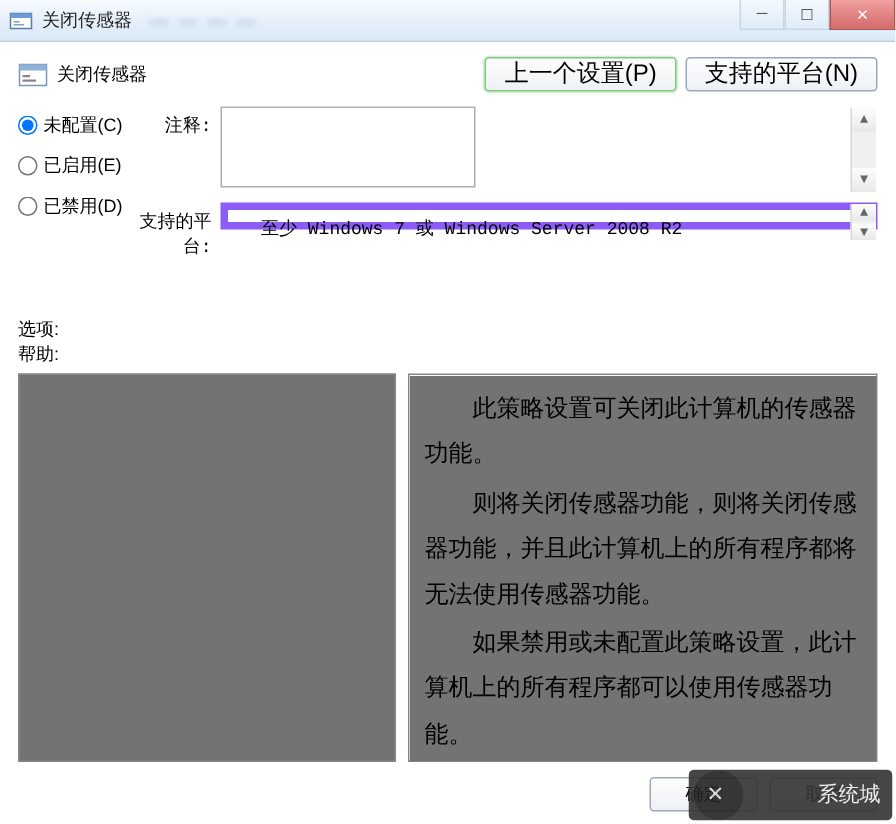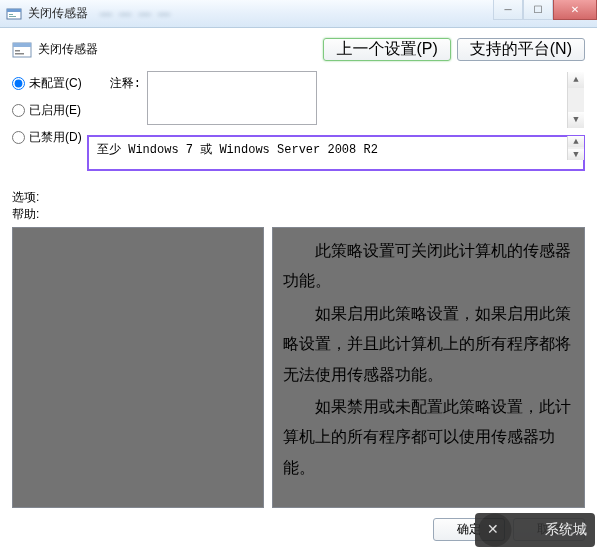--- a/index.html
+++ b/index.html
@@ -82,21 +82,21 @@
   font-size: 16px;
   border: 1px solid #9aa8b8;
   background: linear-gradient(#fdfdfd,#eef1f4);
   border-radius: 3px;
   margin-left: 6px;
   cursor: pointer;
 }
 .nav-btn.prev { border: 1px solid #7fc97f; box-shadow: 0 0 2px #8fd28f; }
 .config-area {
   display: flex;
-  margin-bottom: 0;
+  margin-bottom: 20px;
 }
 .radio-col {
   width: 75px;
   padding-top: 4px;
 }
 .radio-item {
   display: flex;
   align-items: center;
   margin-bottom: 10px;
   font-size: 12px;
@@ -127,24 +127,24 @@
   display: flex; flex-direction: column; justify-content: space-between;
 }
 .scroll-stub .arr {
   height: 16px;
   display:flex;align-items:center;justify-content:center;
   color:#666;font-size:9px;
   background: linear-gradient(#fdfdfd,#e8e8e8);
 }
 .platform-box {
   flex:1;
-  height: 36px;
-  border: 2px solid #8b5cf6;
+  height: 16px;
+  border: 5px solid #8b5cf6;
   background: #fff;
-  padding: 4px 8px;
+  padding: 4px 22px;
   font-size: 12px;
 }
 .section-labels {
   display: flex;
   margin: 12px 0 4px 0;
   flex-direction: column;
 }
 .section-labels .lbl-left { width: 252px; }
 .panels {
   display: flex;
@@ -176,21 +176,21 @@
   padding: 0 14px;
   border: 1px solid #9aa8b8;
   background: linear-gradient(#fdfdfd,#eef1f4);
   border-radius: 3px;
   font-size: 12px;
   cursor: pointer;
 }
 .watermark {
   position: absolute;
   right: 2px; bottom: 2px;
-  width: 120px; height: 34px;
+  width: 136px; height: 34px;
   background: radial-gradient(circle at 20px 17px, #222 0, #222 16px, transparent 17px), #333;
   border-radius: 4px;
   color: #eee;
   font-size: 14px;
   display:flex;align-items:center;justify-content:flex-end;
   padding-right:8px;
   opacity: 0.9;
   pointer-events: none;
   padding-left: 24px;
 }
@@ -256,20 +256,21 @@
         <div class="field-label">注释:</div>
         <div class="textarea-wrap">
           <textarea class="comment-box" style=""></textarea>
           <div class="scroll-stub">
             <div class="arr">▲</div>
             <div class="arr">▼</div>
           </div>
         </div>
       </div>
       <div class="field-row">
+        <div class="field-label">支持的平台:</div>
         <div class="textarea-wrap">
           <div class="platform-box">至少 Windows 7 或 Windows Server 2008 R2</div>
           <div class="scroll-stub" style="bottom:auto;height:24px">
             <div class="arr" style="height:11px">▲</div>
             <div class="arr" style="height:11px">▼</div>
           </div>
         </div>
       </div>
     </div>
   </div>
@@ -277,21 +278,21 @@
   <div class="section-labels">
     <div class="lbl-left">选项:</div>
     <div>帮助:</div>
   </div>
 
   <div class="panels">
     <div class="panel left"></div>
     <div class="panel right">
       <div class="help-text">
         <p>此策略设置可关闭此计算机的传感器功能。</p>
-        <p>如果启用此策略设置，如果启用此策略设置，并且此计算机上的所有程序都将无法使用传感器功能。</p>
+        <p>则将关闭传感器功能，则将关闭传感器功能，并且此计算机上的所有程序都将无法使用传感器功能。</p>
         <p>如果禁用或未配置此策略设置，此计算机上的所有程序都可以使用传感器功能。</p>
       </div>
     </div>
   </div>
 
   <div class="footer">
     <button class="btn">确定</button>
     <button class="btn" style="position:relative;z-index:0">取消</button>
   </div>
 

